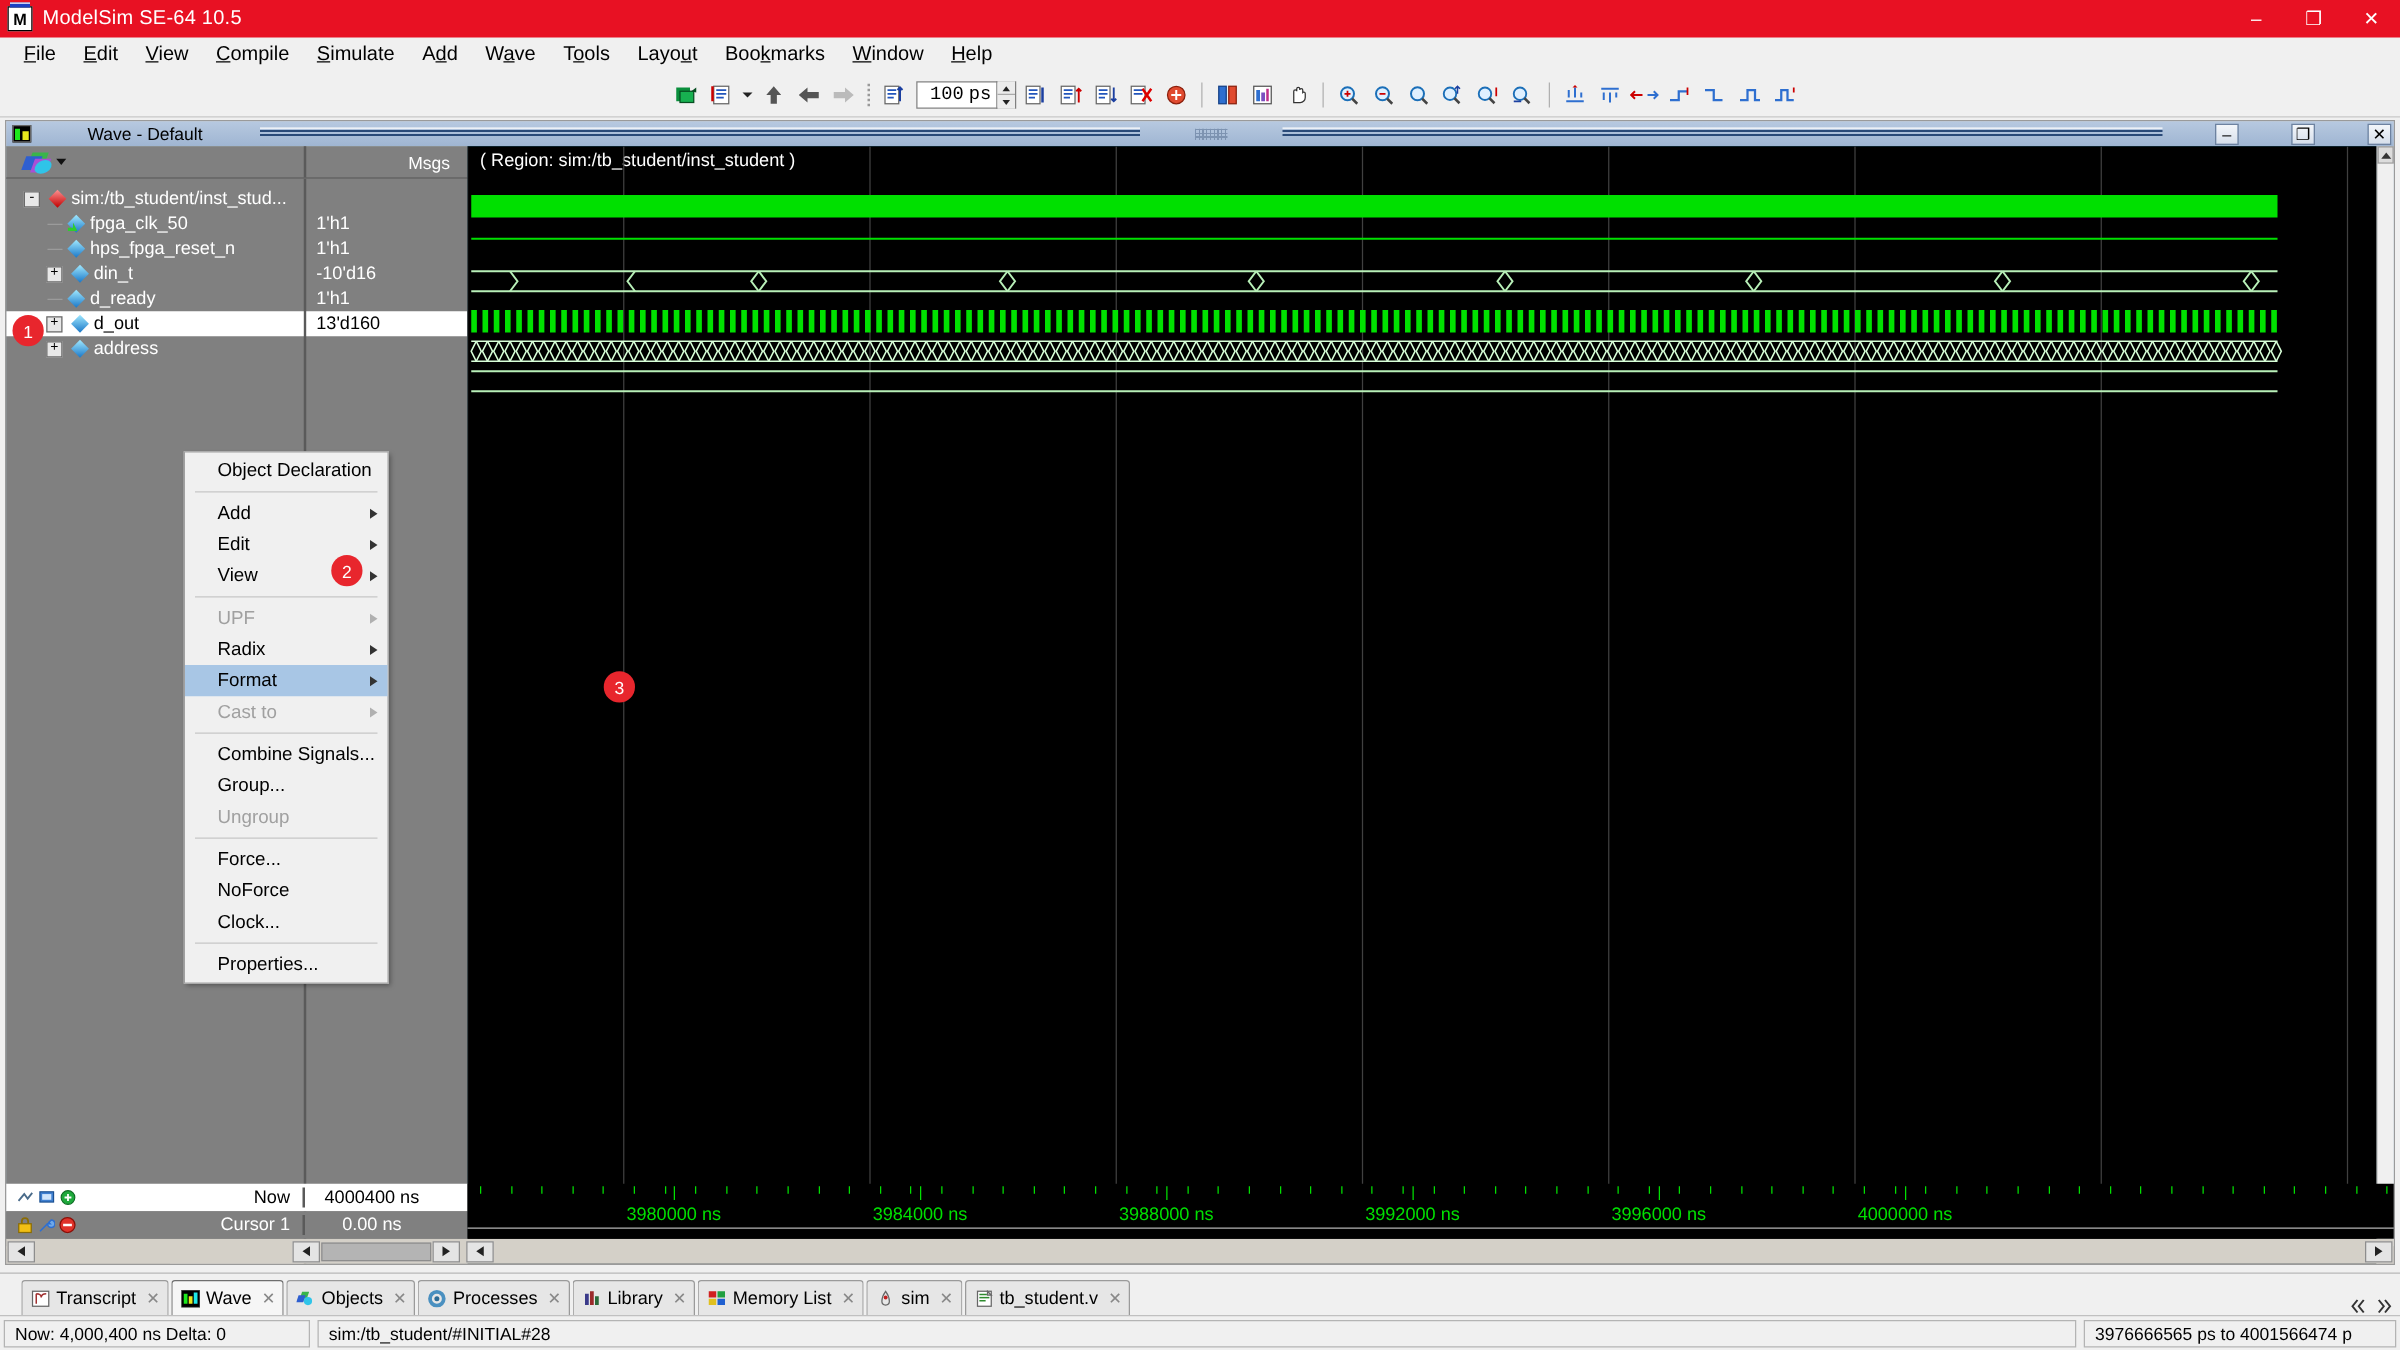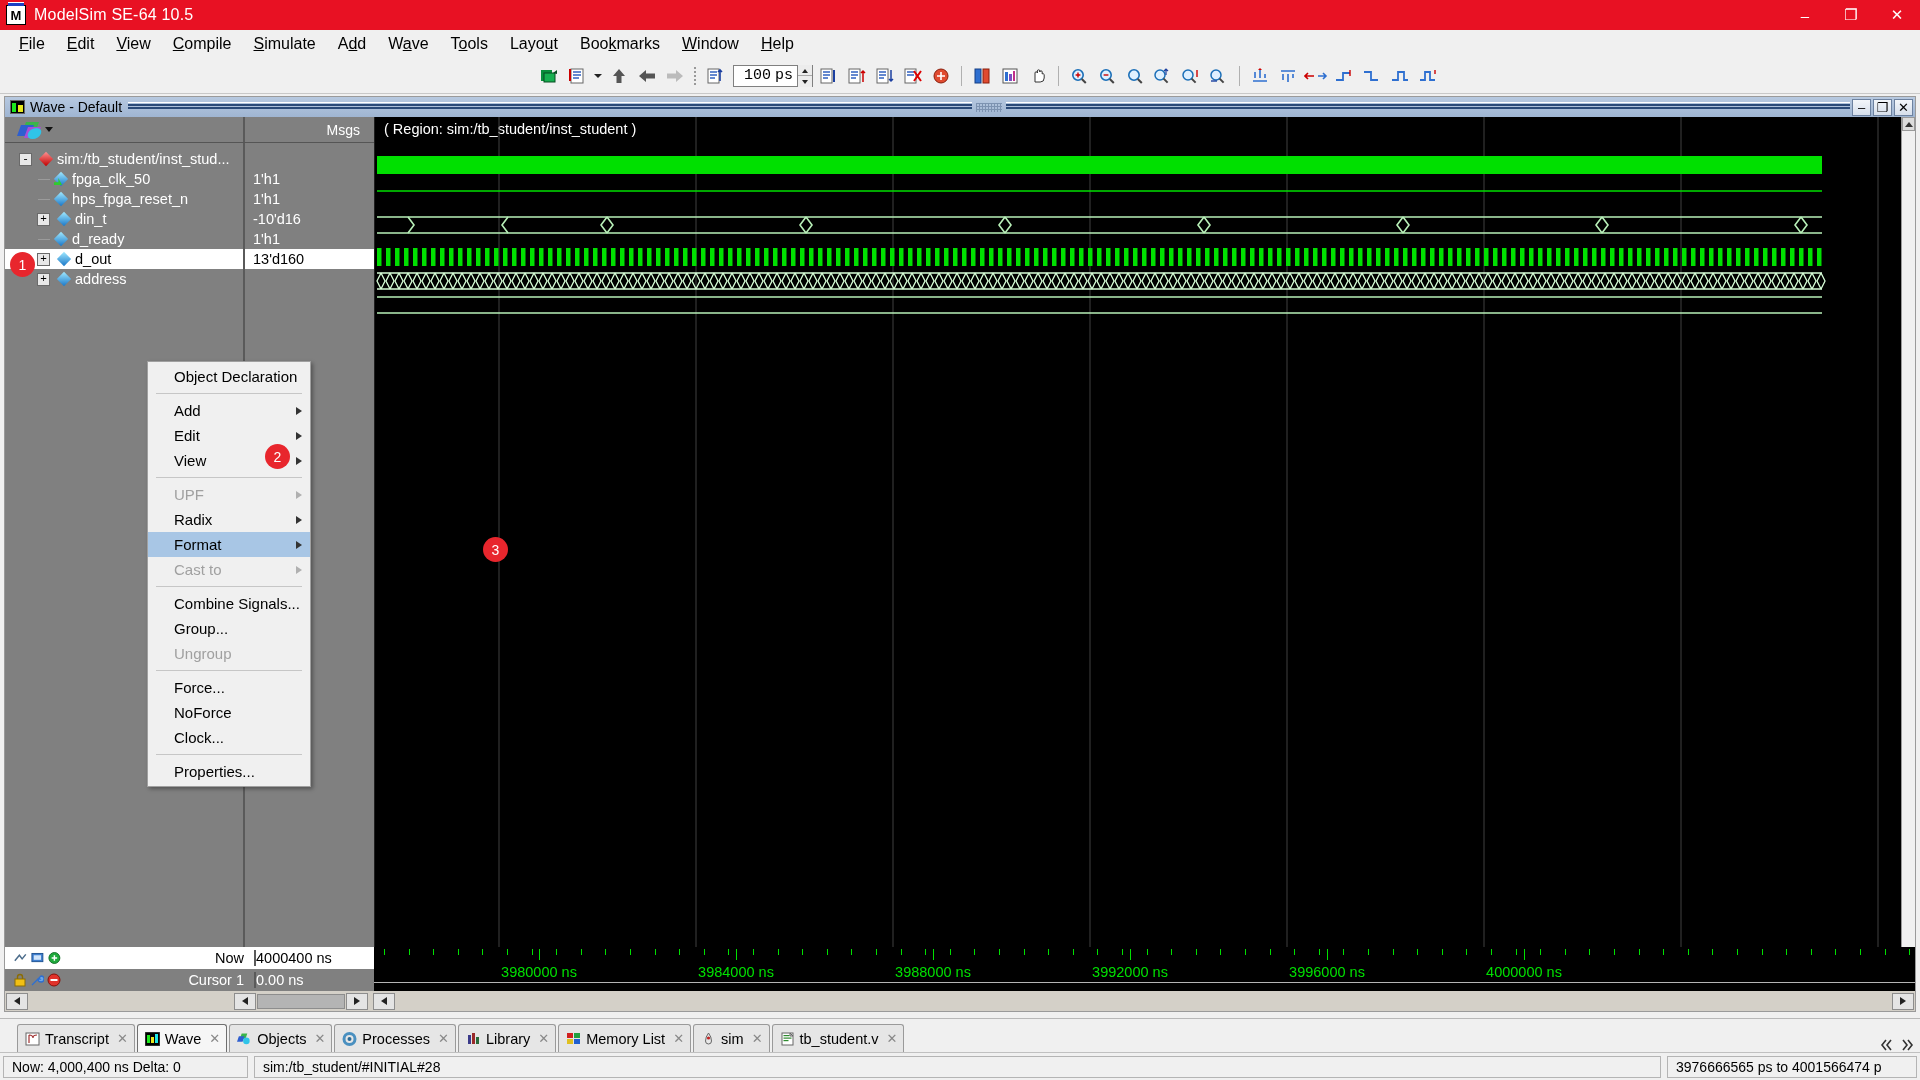--- a/index.html
+++ b/index.html
@@ -60,21 +60,21 @@
   .spin-h::after{ content:""; position:absolute; left:4px; top:4px;
     border-left:3px solid transparent; border-right:3px solid transparent; }
   .spin-up::after{ border-bottom:4px solid #222; }
   .spin-dn::after{ border-top:4px solid #222; }
 
   
   #wave-window { position:absolute; left:4px; top:96px; width:1912px; height:916px;
                  border:1px solid #9a9a9a; background:#d4d0c8; }
   #wave-titlebar {
     height:20px; background:linear-gradient(#b7c9e0,#9fb5d2);
-    display:flex; align-items:center; padding:0 2px;
+    display:flex; align-items:center; padding:0 2px;gap:40px;
   }
   #wave-icon { width:15px; height:14px; margin:0 5px 0 3px;
      background:#000; border:1px solid #666; position:relative;}
   #wave-icon::before{content:"";position:absolute;left:1px;top:2px;width:4px;height:9px;background:#1de81d;}
   #wave-icon::after{content:"";position:absolute;left:7px;top:4px;width:5px;height:7px;background:#e8e81d;}
   #wave-title { font-size:14px; color:#000; white-space:nowrap; margin-right:6px;}
   .title-rules { flex:1; height:10px;
       background:repeating-linear-gradient(to bottom,
       transparent 0 1px,#2a4a78 1px 3px,transparent 3px 4px,#2a4a78 4px 6px,transparent 6px 10px);
       border-top:1px solid #fff; }
@@ -137,21 +137,21 @@
   .arr-up{border-left:4px solid transparent;border-right:4px solid transparent;border-bottom:5px solid #333;}
   .arr-dn{border-left:4px solid transparent;border-right:4px solid transparent;border-top:5px solid #333;}
 
   
   #wave-footer{position:absolute;left:0;bottom:0;width:100%;}
   #cursor-panel{display:flex;height:44px;}
   #cursor-left{width:369px;display:flex;flex-direction:column;border-radius:15px;}
   .cur-row{height:22px;display:flex;align-items:center;}
   .cur-icons{width:56px;display:flex;align-items:center;gap:3px;padding-left:8px;}
   .cur-label{flex:1;text-align:right;padding-right:10px;font-size:14.5px;}
-  .cur-val{width:120px;text-align:left;padding-right:23px;font-size:14.5px;
+  .cur-val{width:132px;text-align:center;padding-right:23px;font-size:14.5px;
      border-left:2px solid #5a5a5a;}
   .row-now{background:#fff;color:#000;}
   .row-cur{background:#808080;color:#fff;}
   #timeline{flex:1;background:#000;position:relative;}
   .tick{position:absolute;top:2px;width:1px;background:#00e000;}
   .tick.major{height:11px;}
   .tick.minor{height:6px;}
   .tlabel{position:absolute;top:17px;color:#00e000;font-size:14.5px;transform:translateX(-50%);}
   #tl-baseline{position:absolute;left:0;right:0;top:35px;height:1px;background:#b4b4b4;}
 

